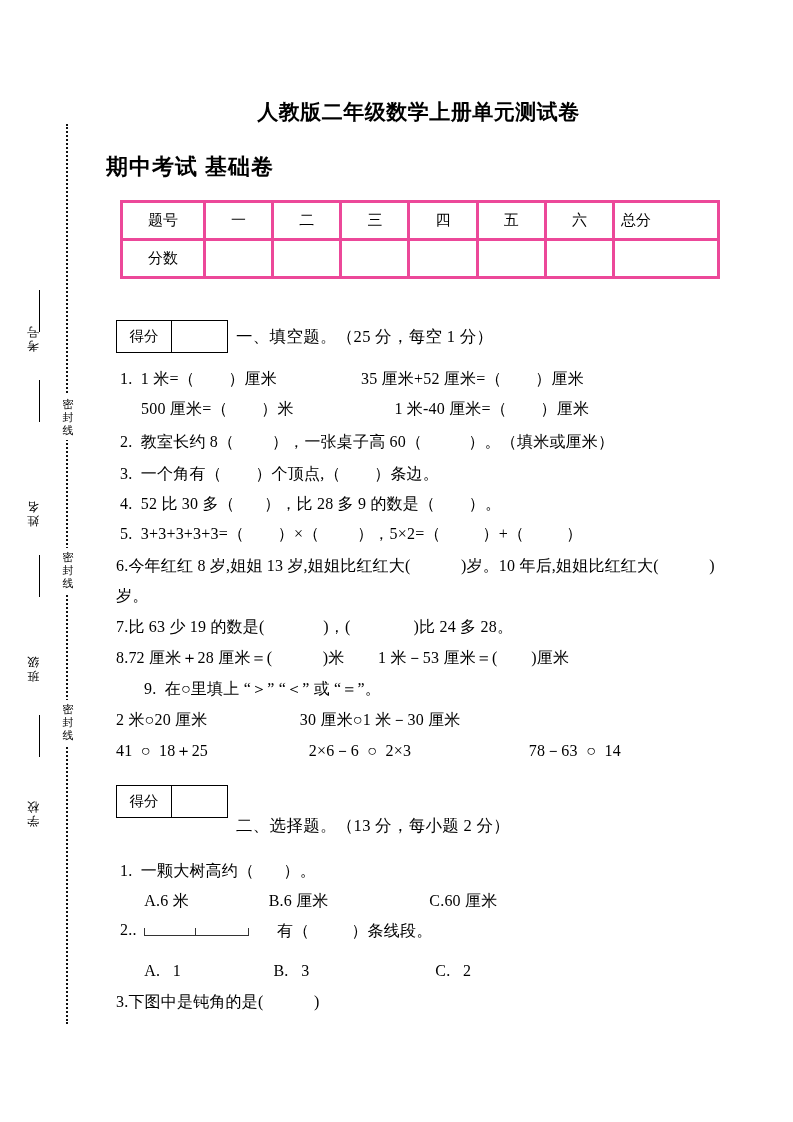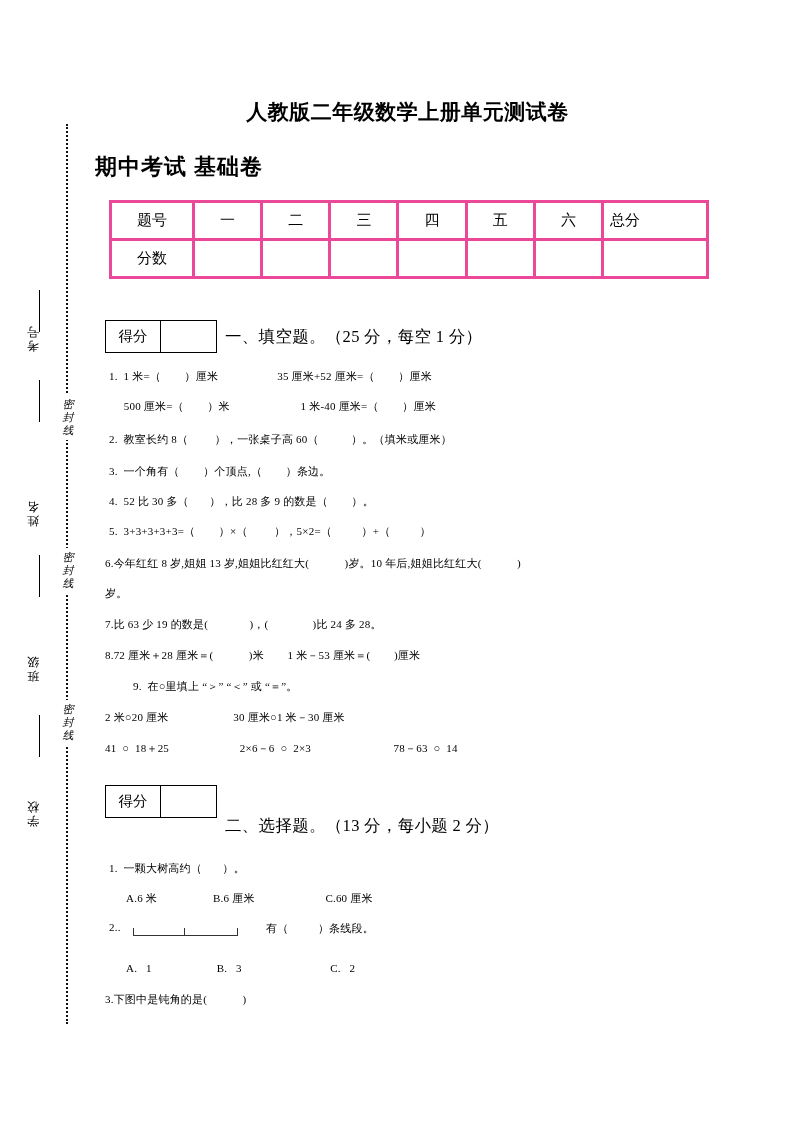--- a/index.html
+++ b/index.html
@@ -41,21 +41,20 @@
     position: absolute;
     left: 60px;
     width: 16px;
     font-size: 11px;
     line-height: 13px;
     letter-spacing: 0px;
     text-align: center;
     background: #ffffff;
     padding: 3px 0;
     font-family: "Liberation Serif", "DejaVu Serif", serif;
-    font-style: italic;
   }
   .seal-word span { display: block; }
 
   .margin-label {
     position: absolute;
     left: 24px;
     font-size: 12px;
     line-height: 14px;
     text-align: center;
     width: 18px;
@@ -69,21 +68,21 @@
     position: absolute;
     left: 39px;
     width: 0;
     border-left: 1.4px solid #000;
     height: 42px;
   }
 
   
   .content {
     position: absolute;
-    left: 95px;
+    left: 106px;
     top: 0;
     width: 660px;
     height: 1080px;
   }
 
   .title-main {
     position: absolute;
     left: 0;
     top: 98px;
     width: 625px;
@@ -145,21 +144,21 @@
 
   .sec-head {
     position: absolute;
     font-size: 16.5px;
     font-family: "Liberation Serif", "DejaVu Serif", serif;
     letter-spacing: 0.3px;
   }
 
   .q {
     position: absolute;
-    font-size: 11px;
+    font-size: 16px;
     font-family: "Liberation Serif", "DejaVu Serif", serif;
     white-space: pre;
     letter-spacing: 0.2px;
   }
 
   .fig-seg {
     position: absolute;
     width: 105px;
     height: 12px;
   }

